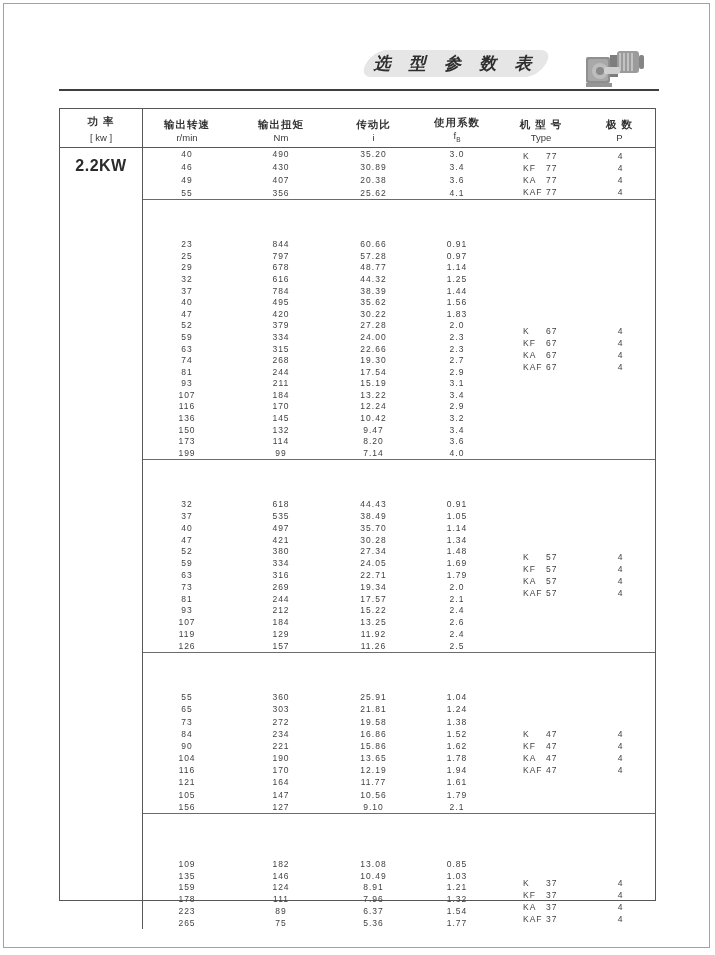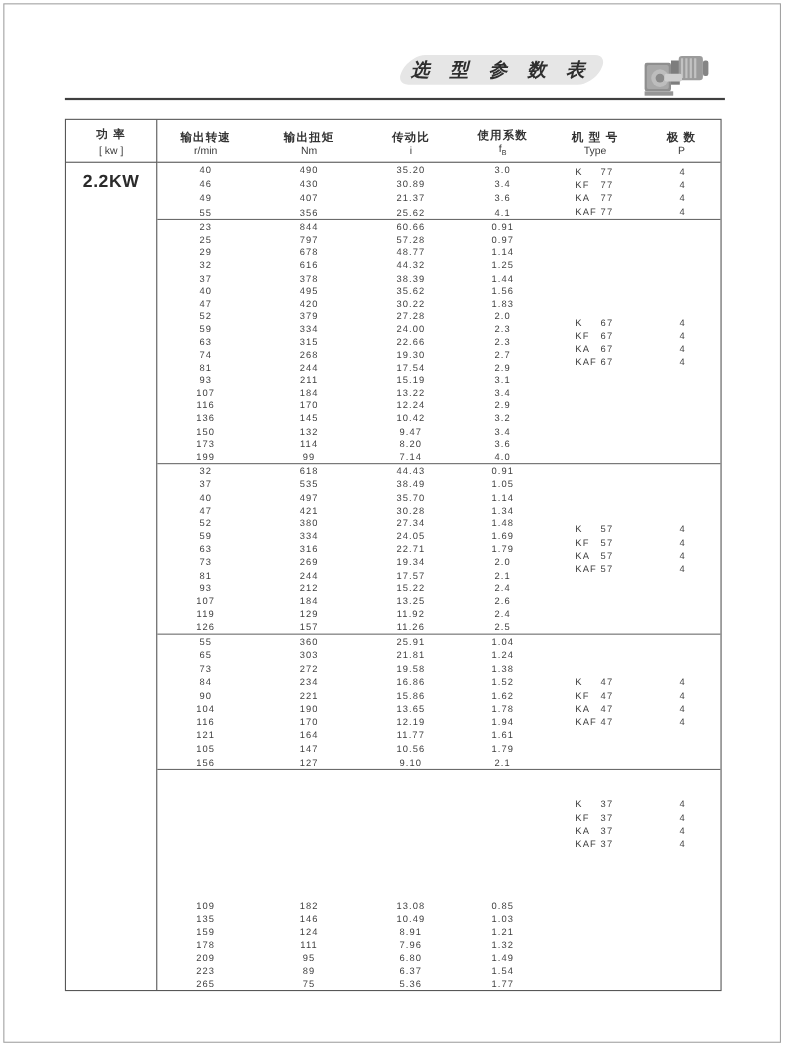--- a/index.html
+++ b/index.html
@@ -22,21 +22,21 @@
     justify-content:space-between;padding:6px 0 4px 0;text-align:center;}
   .hd-data{border-bottom:1px solid #575757;display:grid;grid-template-columns:88px 100px 85px 82px 86px 1fr;}
   .hd-cell{display:flex;flex-direction:column;justify-content:flex-end;padding:6px 0 4px 0;text-align:center;}
   .hd-cn{font-size:10.5px;font-weight:bold;color:#333;letter-spacing:1px;}
   .hd-unit{font-size:9.5px;color:#3a3a3a;}
   .hd-unit sub{font-size:6.5px;}
 
   .power-col{border-right:1px solid #575757;text-align:center;padding-top:9px;}
   .power-value{font-size:16px;font-weight:bold;color:#2b2b2b;letter-spacing:0.5px;}
 
-  .data-col{display:flex;flex-direction:column;}
+  .data-col{display:flex;flex-direction:column;gap:38px;}
   .group{display:flex;box-sizing:border-box;}
   .group:not(:last-child){border-bottom:1px solid #6b6b6b;}
   .group:nth-child(1){height:52px;}
   .group:nth-child(2){height:222px;}
   .group:nth-child(3){height:155px;}
   .group:nth-child(4){height:123px;}
   .group:nth-child(5){flex:1;}
   .g-rows{width:355px;display:flex;flex-direction:column;justify-content:center;}
   .g-types{flex:1;display:flex;flex-direction:column;justify-content:center;}
   .group:nth-child(5) .g-rows{justify-content:flex-end;padding-top:6px;}
@@ -126,21 +126,21 @@
             </div>
             <div class="row">
               <span class="cell">46</span>
               <span class="cell">430</span>
               <span class="cell">30.89</span>
               <span class="cell">3.4</span>
             </div>
             <div class="row">
               <span class="cell">49</span>
               <span class="cell">407</span>
-              <span class="cell">21.37</span>
+              <span class="cell">20.38</span>
               <span class="cell">3.6</span>
             </div>
             <div class="row">
               <span class="cell">55</span>
               <span class="cell">356</span>
               <span class="cell">25.62</span>
               <span class="cell">4.1</span>
             </div>
           </div>
           <div class="g-types">
@@ -187,21 +187,21 @@
               <span class="cell">1.14</span>
             </div>
             <div class="row">
               <span class="cell">32</span>
               <span class="cell">616</span>
               <span class="cell">44.32</span>
               <span class="cell">1.25</span>
             </div>
             <div class="row">
               <span class="cell">37</span>
-              <span class="cell">378</span>
+              <span class="cell">784</span>
               <span class="cell">38.39</span>
               <span class="cell">1.44</span>
             </div>
             <div class="row">
               <span class="cell">40</span>
               <span class="cell">495</span>
               <span class="cell">35.62</span>
               <span class="cell">1.56</span>
             </div>
             <div class="row">
@@ -516,26 +516,20 @@
               <span class="cell">8.91</span>
               <span class="cell">1.21</span>
             </div>
             <div class="row">
               <span class="cell">178</span>
               <span class="cell">111</span>
               <span class="cell">7.96</span>
               <span class="cell">1.32</span>
             </div>
             <div class="row">
-              <span class="cell">209</span>
-              <span class="cell">95</span>
-              <span class="cell">6.80</span>
-              <span class="cell">1.49</span>
-            </div>
-            <div class="row">
               <span class="cell">223</span>
               <span class="cell">89</span>
               <span class="cell">6.37</span>
               <span class="cell">1.54</span>
             </div>
             <div class="row">
               <span class="cell">265</span>
               <span class="cell">75</span>
               <span class="cell">5.36</span>
               <span class="cell">1.77</span>

